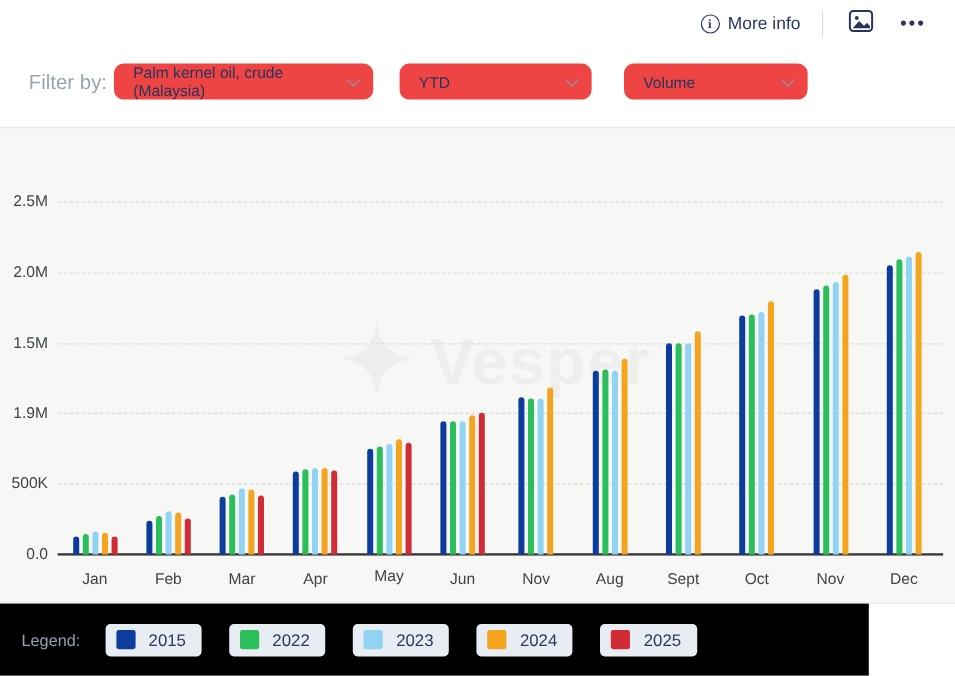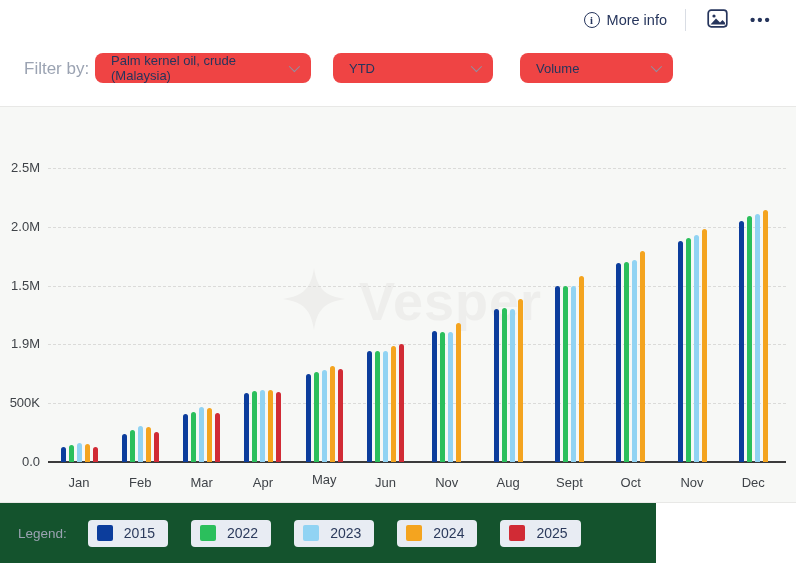--- a/index.html
+++ b/index.html
@@ -31,21 +31,21 @@
   
   .chart-area { position:absolute; left:0; top:106px; width:796px; height:397px; background:#f7f8f6; border-top:1px solid #e8e8e6; border-bottom:1px solid #e8e8e6; }
   .gridline { position:absolute; left:48px; width:738px; height:0; border-top:1px dashed #dbdbd9; }
   .x-axis { position:absolute; left:48px; width:738px; height:2px; background:#3b3b3b; }
   .y-tick { position:absolute; left:0; width:40px; height:16px; line-height:16px; text-align:right; font-size:13px; color:#3f4348; }
   .x-tick { position:absolute; width:60px; text-align:center; font-size:13px; color:#3f4348; }
   .bar { position:absolute; width:5px; border-radius:2.5px 2.5px 0 0; }
   .watermark { position:absolute; left:283px; top:158px; display:flex; align-items:center; gap:14px; pointer-events:none; }
   .watermark-text { font-size:54px; font-weight:700; color:#eeeeec; letter-spacing:1px; }
   
-  .legend-row { position:absolute; left:0; top:503px; width:656px; height:60px; background:#14532d; display:flex; align-items:center;text-align:right; }
+  .legend-row { position:absolute; left:0; top:503px; width:724px; height:60px; background:#000000; display:flex; align-items:center;text-align:right; }
   .legend-label { margin-left:18px; font-size:13.5px; color:#9ba3b2; }
   .legend-items { display:flex; margin-left:21px; gap:23px; }
   .legend-pill { height:27px; background:#e8ecf3; border-radius:4px; display:flex; align-items:center; padding:0 13px 0 9px; gap:11px; cursor:pointer; }
   .legend-swatch { width:16px; height:16px; border-radius:2px; }
   .legend-year { font-size:14px; color:#2b3a5c; }
 </style>
 </head>
 <body>
 
 <div class="header">

